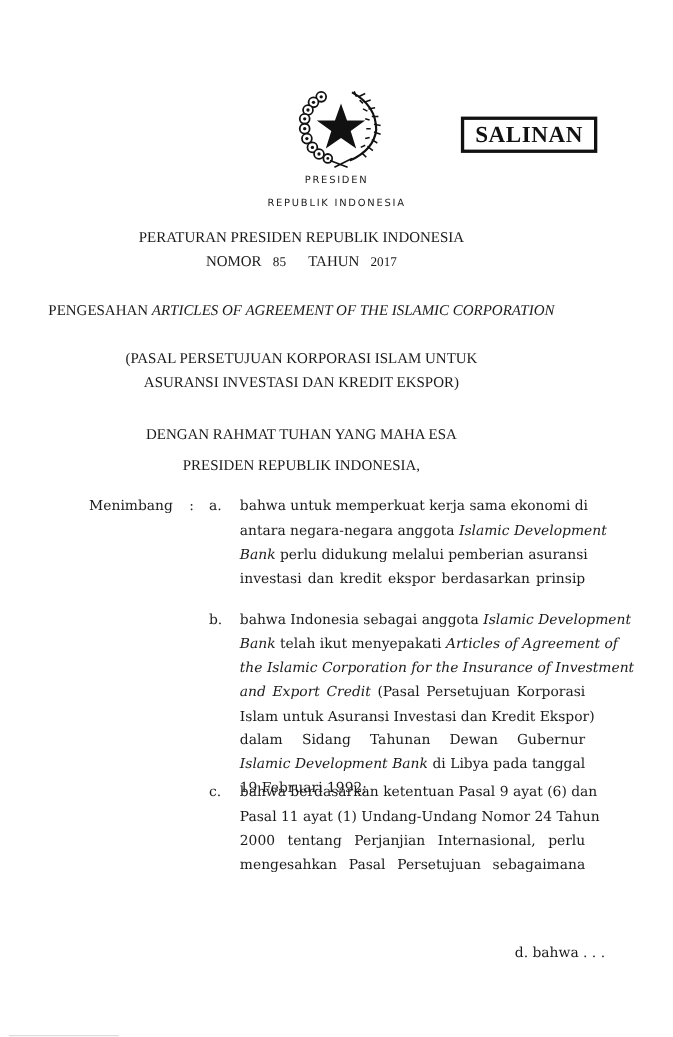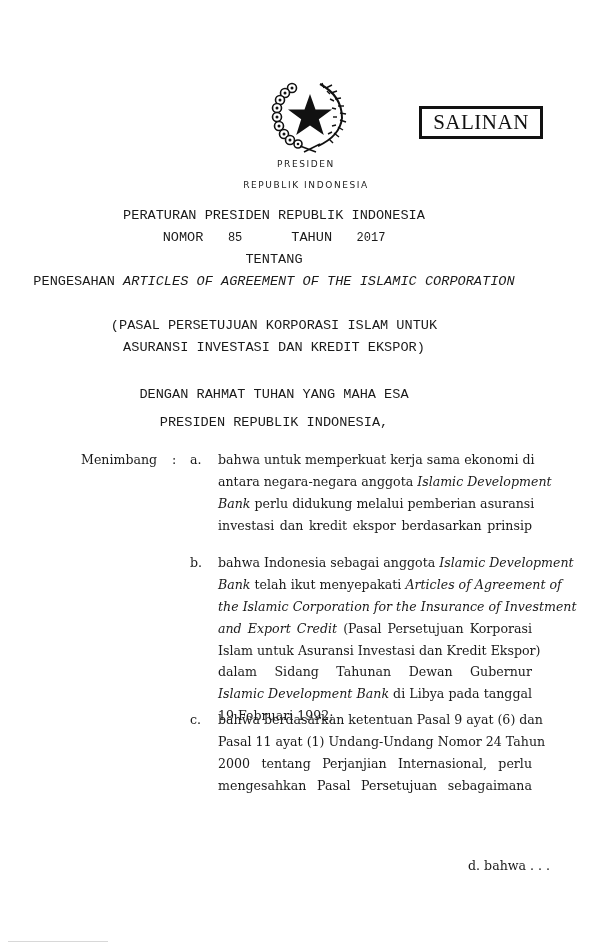--- a/index.html
+++ b/index.html
@@ -2,25 +2,25 @@
 <html><head>
   <meta charset="utf-8">
   <style>
     html, body { margin: 0; padding: 0; background: #ffffff; }
     body { width: 612px; height: 943px; position: relative; overflow: hidden; color: #1a1a1a;
            font-family: "DejaVu Serif", "Liberation Serif", serif; }
     .page { position: absolute; left: 0; top: 0; width: 612px; height: 943px; background: #fff; }
     .emblem { position: absolute; left: 270px; top: 76px; width: 80px; height: 78px; }
     .salinan { position: absolute; left: 419px; top: 106px; width: 118px; height: 27px;
                border: 3px solid #111; text-align: center; line-height: 27px;
-               font-family: "Liberation Serif", serif; font-weight: normal; font-size: 21px; letter-spacing: 0.5px; color: #111; }
+               font-family: "Liberation Serif", serif; font-weight: bold; font-size: 21px; letter-spacing: 0.5px; color: #111; }
     .pres-label { position: absolute; left: 0; width: 612px; text-align: center;
                   font-family: "DejaVu Sans", sans-serif; font-size: 9px; letter-spacing: 1.6px; color: #222; }
     .center-line { position: absolute; left: 0; width: 548px; text-align: center;
-                   font-family: Liberation Mono, monospace; font-size: 13.6px; color: #1a1a1a; white-space: nowrap; }
+                   font-family: Liberation Serif, serif; font-size: 13.6px; color: #1a1a1a; white-space: nowrap; }
     .center-line i { font-style: italic; }
     .num { font-size: 12px; }
     .lbl { position: absolute; font-family: "DejaVu Serif", serif; font-size: 12.6px; color: #1a1a1a; }
     .para { position: absolute; left: 218px; width: 314px; font-family: "DejaVu Serif", serif;
             font-size: 12.6px; line-height: 21.9px; color: #1a1a1a; text-align: justify; }
     .para .ln { display: block; text-align: justify; text-align-last: justify; height: 21.9px; white-space: nowrap; overflow: visible; }
     .para .ln.last { text-align-last: left; }
     .para i { font-style: italic; }
     .footer-next { position: absolute; left: 468px; top: 858px; font-family: "DejaVu Serif", serif; font-size: 12.6px; }
     .scan-artifact { position: absolute; left: 8px; top: 941px; width: 100px; height: 1px; background: #d8d8d8; }
@@ -89,21 +89,20 @@
 
   <div class="center-line" style="top:208px;">PERATURAN PRESIDEN REPUBLIK INDONESIA</div>
 
   <div class="center-line" style="top:230px;">
     <span>NOMOR</span>&nbsp;&nbsp;
     <span class="num">85</span>&nbsp;&nbsp;&nbsp;&nbsp;&nbsp;
     <span>TAHUN</span>&nbsp;&nbsp;
     <span class="num">2017</span>
   </div>
 
-  <div class="center-line" style="top:252px;">TENTANG</div>
 
   <div class="center-line" style="top:274px;">
     <span>PENGESAHAN</span>
     <i>ARTICLES OF AGREEMENT OF THE ISLAMIC CORPORATION</i>
   </div>
   <div class="center-line" style="top:318px;">(PASAL PERSETUJUAN KORPORASI ISLAM UNTUK</div>
   <div class="center-line" style="top:340px;">ASURANSI INVESTASI DAN KREDIT EKSPOR)</div>
 
   <div class="center-line" style="top:387px;">DENGAN RAHMAT TUHAN YANG MAHA ESA</div>
   <div class="center-line" style="top:415px;">PRESIDEN REPUBLIK INDONESIA,</div>

